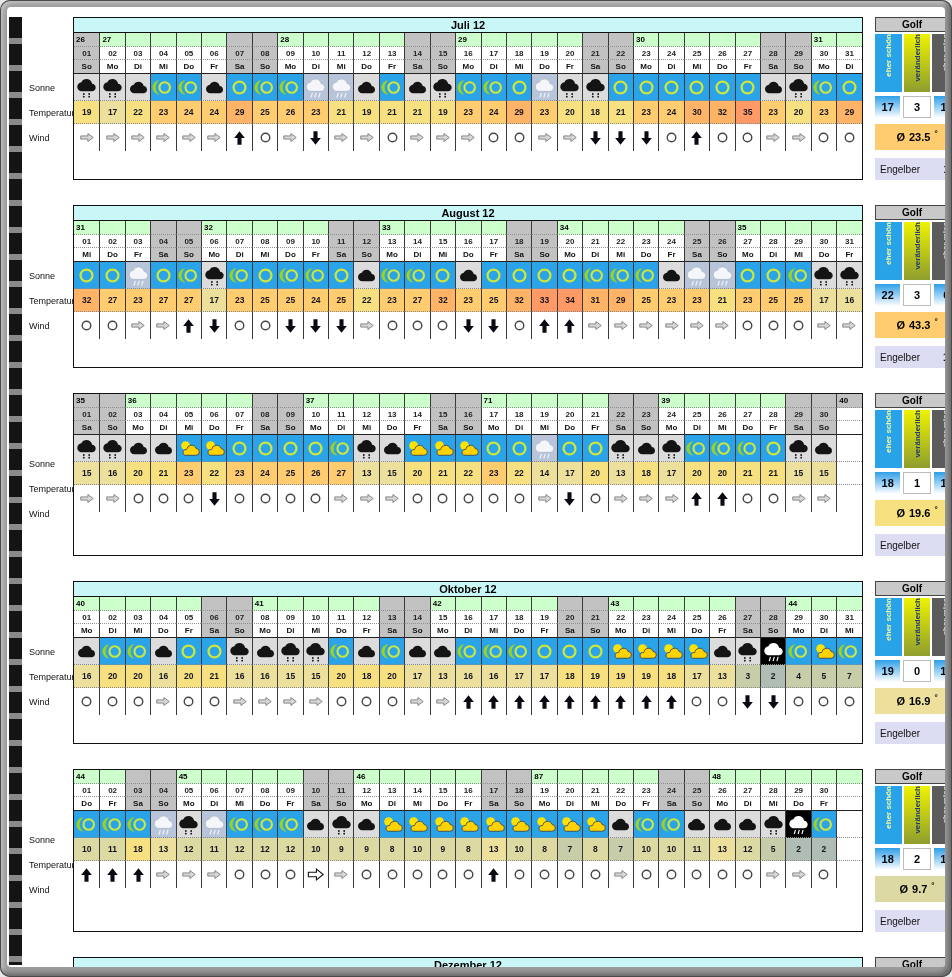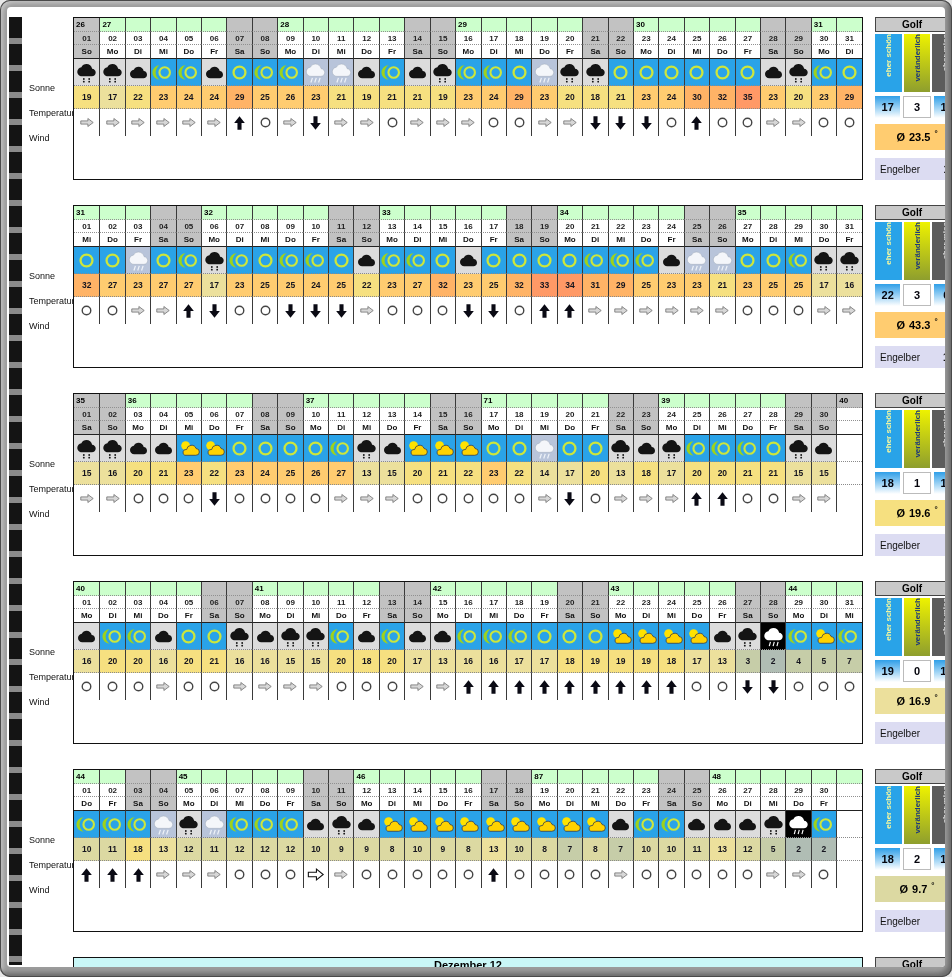--- a/index.html
+++ b/index.html
@@ -58,20 +58,21 @@
     <div class="binding-strip"></div>
     <div class="months" id="months">
         <div class="month-block">
     <div class="labels">
       <div></div>
       <div class="lab">Sonne</div>
       <div class="lab">Temperatur</div>
       <div class="lab">Wind</div>
     </div>
     <div class="mtable">
+      <div class="mtitle">Juli 12</div>
       <div class="mgrid">
               <div style="display:contents" class="col0">
       <div class="cell wk" style="background:#c2c2c2">26</div>
       <div class="cell dy" style="background:#c2c2c2">01</div>
       <div class="cell wd" style="background:#c2c2c2">So</div>
       <div class="cell sn" style="background:#dcdcdc">
                   <svg width="21" height="23" viewBox="0 0 24 30">
                     <path d="M19.35,10.04C18.67,6.59,15.64,4,12,4C9.11,4,6.6,5.64,5.35,8.04C2.34,8.36,0,10.91,0,14c0,3.31,2.69,6,6,6h13c2.76,0,5-2.24,5-5C24,12.36,21.95,10.22,19.35,10.04z" fill="#141414"></path>
                     <circle cx="8.5" cy="23.5" r="1.2" fill="#141414"></circle>
                     <circle cx="8.5" cy="27" r="1.2" fill="#141414"></circle>
@@ -639,20 +640,21 @@
     </div>
         </div>
         <div class="month-block">
     <div class="labels">
       <div></div>
       <div class="lab">Sonne</div>
       <div class="lab">Temperatur</div>
       <div class="lab">Wind</div>
     </div>
     <div class="mtable">
+      <div class="mtitle">August 12</div>
       <div class="mgrid">
               <div style="display:contents" class="col0">
       <div class="cell wk" style="background:#ccffcc">31</div>
       <div class="cell dy" style="background:#ffffff">01</div>
       <div class="cell wd" style="background:#ffffff">Mi</div>
       <div class="cell sn" style="background:#2aa3e8">
                   <svg width="21" height="21" viewBox="0 0 24 24">
                     <circle cx="12" cy="12" r="6.8" fill="none" stroke="#cde63c" stroke-width="2.6"></circle>
                   </svg>
                 </div>
@@ -1778,20 +1780,21 @@
     </div>
         </div>
         <div class="month-block">
     <div class="labels">
       <div></div>
       <div class="lab">Sonne</div>
       <div class="lab">Temperatur</div>
       <div class="lab">Wind</div>
     </div>
     <div class="mtable">
+      <div class="mtitle">Oktober 12</div>
       <div class="mgrid">
               <div style="display:contents" class="col0">
       <div class="cell wk" style="background:#ccffcc">40</div>
       <div class="cell dy" style="background:#ffffff">01</div>
       <div class="cell wd" style="background:#ffffff">Mo</div>
       <div class="cell sn" style="background:#dcdcdc">
                   <svg width="21" height="17" viewBox="0 0 24 24">
                     <path d="M19.35,10.04C18.67,6.59,15.64,4,12,4C9.11,4,6.6,5.64,5.35,8.04C2.34,8.36,0,10.91,0,14c0,3.31,2.69,6,6,6h13c2.76,0,5-2.24,5-5C24,12.36,21.95,10.22,19.35,10.04z" fill="#141414"></path>
                   </svg>
                 </div>

